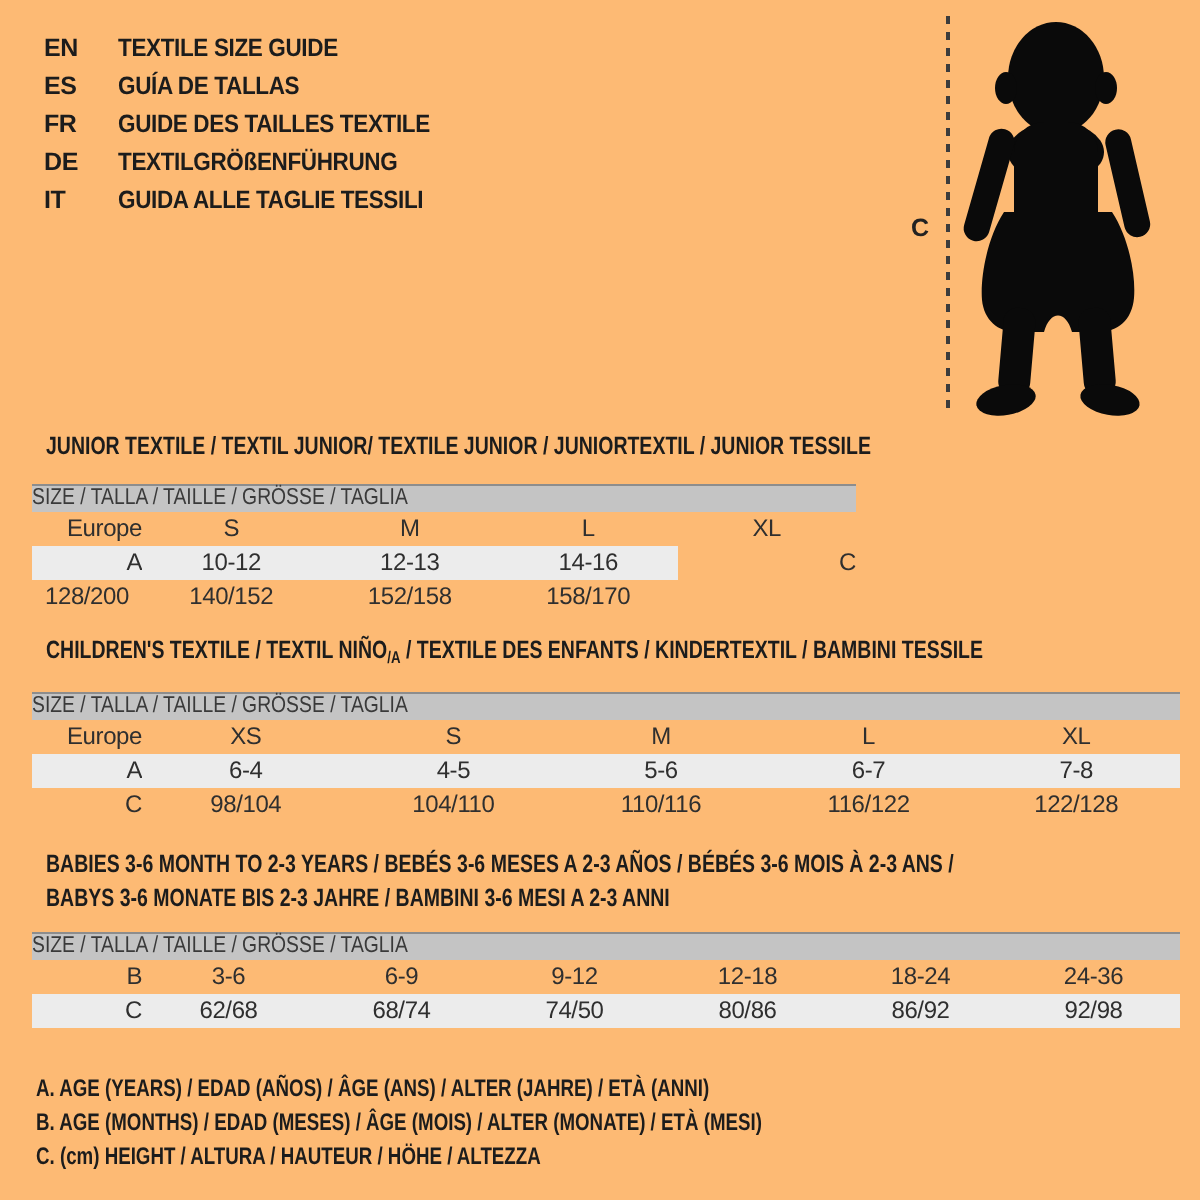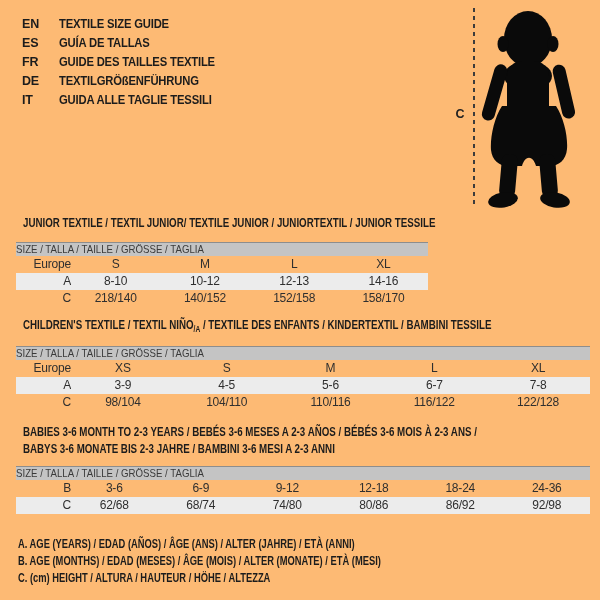--- a/index.html
+++ b/index.html
@@ -94,46 +94,45 @@
   <div class="tbl t0">
     <div class="bar">
       <span class="cond">SIZE / TALLA / TAILLE / GRÖSSE / TAGLIA</span>
     </div>
     <div class="tc c0">Europe</div>
     <div class="tc">S</div>
     <div class="tc">M</div>
     <div class="tc">L</div>
     <div class="tc">XL</div>
     <div class="tc c0 alt">A</div>
-    <div class="tc alt">8-10</div>
     <div class="tc alt">10-12</div>
     <div class="tc alt">12-13</div>
     <div class="tc alt">14-16</div>
     <div class="tc c0">C</div>
-    <div class="tc">218/140</div>
+    <div class="tc">128/200</div>
     <div class="tc">140/152</div>
     <div class="tc">152/158</div>
     <div class="tc">158/170</div>
   </div>
 
   <div class="shead" style="top:318px">
     <span class="cond"><span>CHILDREN'S TEXTILE / TEXTIL NIÑO</span><span class="subA">/A</span><span> / TEXTILE DES ENFANTS / KINDERTEXTIL / BAMBINI TESSILE</span></span>
   </div>
   <div class="tbl t1">
     <div class="bar">
       <span class="cond">SIZE / TALLA / TAILLE / GRÖSSE / TAGLIA</span>
     </div>
     <div class="tc c0">Europe</div>
     <div class="tc">XS</div>
     <div class="tc">S</div>
     <div class="tc">M</div>
     <div class="tc">L</div>
     <div class="tc">XL</div>
     <div class="tc c0 alt">A</div>
-    <div class="tc alt">3-9</div>
+    <div class="tc alt">6-4</div>
     <div class="tc alt">4-5</div>
     <div class="tc alt">5-6</div>
     <div class="tc alt">6-7</div>
     <div class="tc alt">7-8</div>
     <div class="tc c0">C</div>
     <div class="tc">98/104</div>
     <div class="tc">104/110</div>
     <div class="tc">110/116</div>
     <div class="tc">116/122</div>
     <div class="tc">122/128</div>
@@ -150,21 +149,21 @@
     <div class="tc c0">B</div>
     <div class="tc">3-6</div>
     <div class="tc">6-9</div>
     <div class="tc">9-12</div>
     <div class="tc">12-18</div>
     <div class="tc">18-24</div>
     <div class="tc">24-36</div>
     <div class="tc c0 alt">C</div>
     <div class="tc alt">62/68</div>
     <div class="tc alt">68/74</div>
-    <div class="tc alt">74/80</div>
+    <div class="tc alt">74/50</div>
     <div class="tc alt">80/86</div>
     <div class="tc alt">86/92</div>
     <div class="tc alt">92/98</div>
   </div>
 
   <div class="notes">
     <div class="note"><span class="cond">A. AGE (YEARS) / EDAD (AÑOS) / ÂGE (ANS) / ALTER (JAHRE) / ETÀ (ANNI)</span></div>
     <div class="note"><span class="cond">B. AGE (MONTHS) / EDAD (MESES) / ÂGE (MOIS) / ALTER (MONATE) / ETÀ (MESI)</span></div>
     <div class="note"><span class="cond">C. (cm) HEIGHT / ALTURA / HAUTEUR / HÖHE / ALTEZZA</span></div>
   </div>

